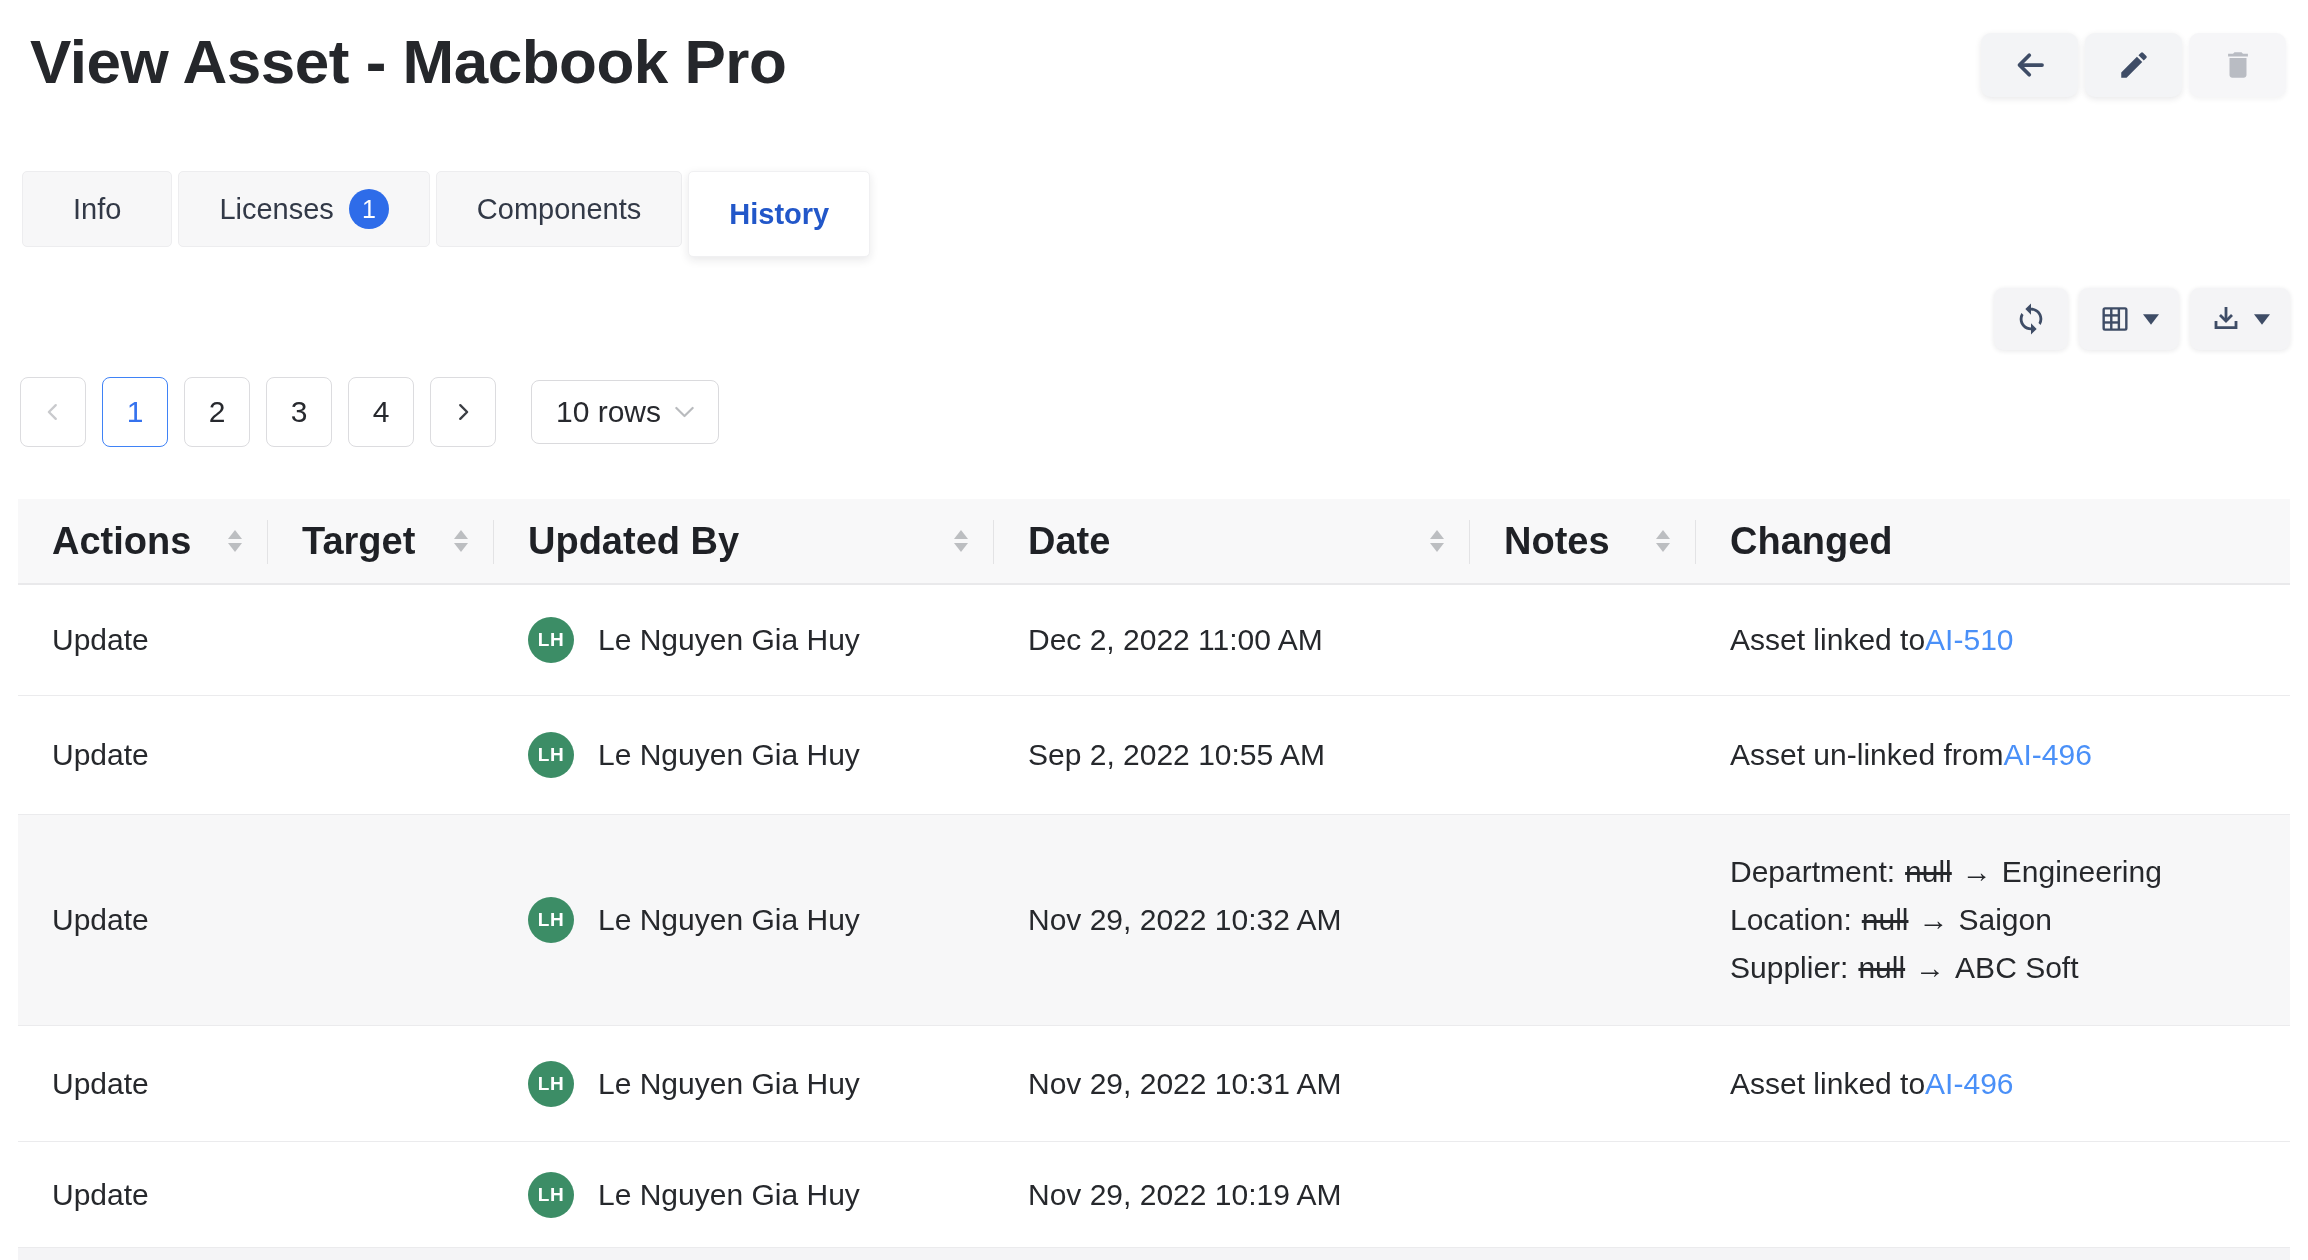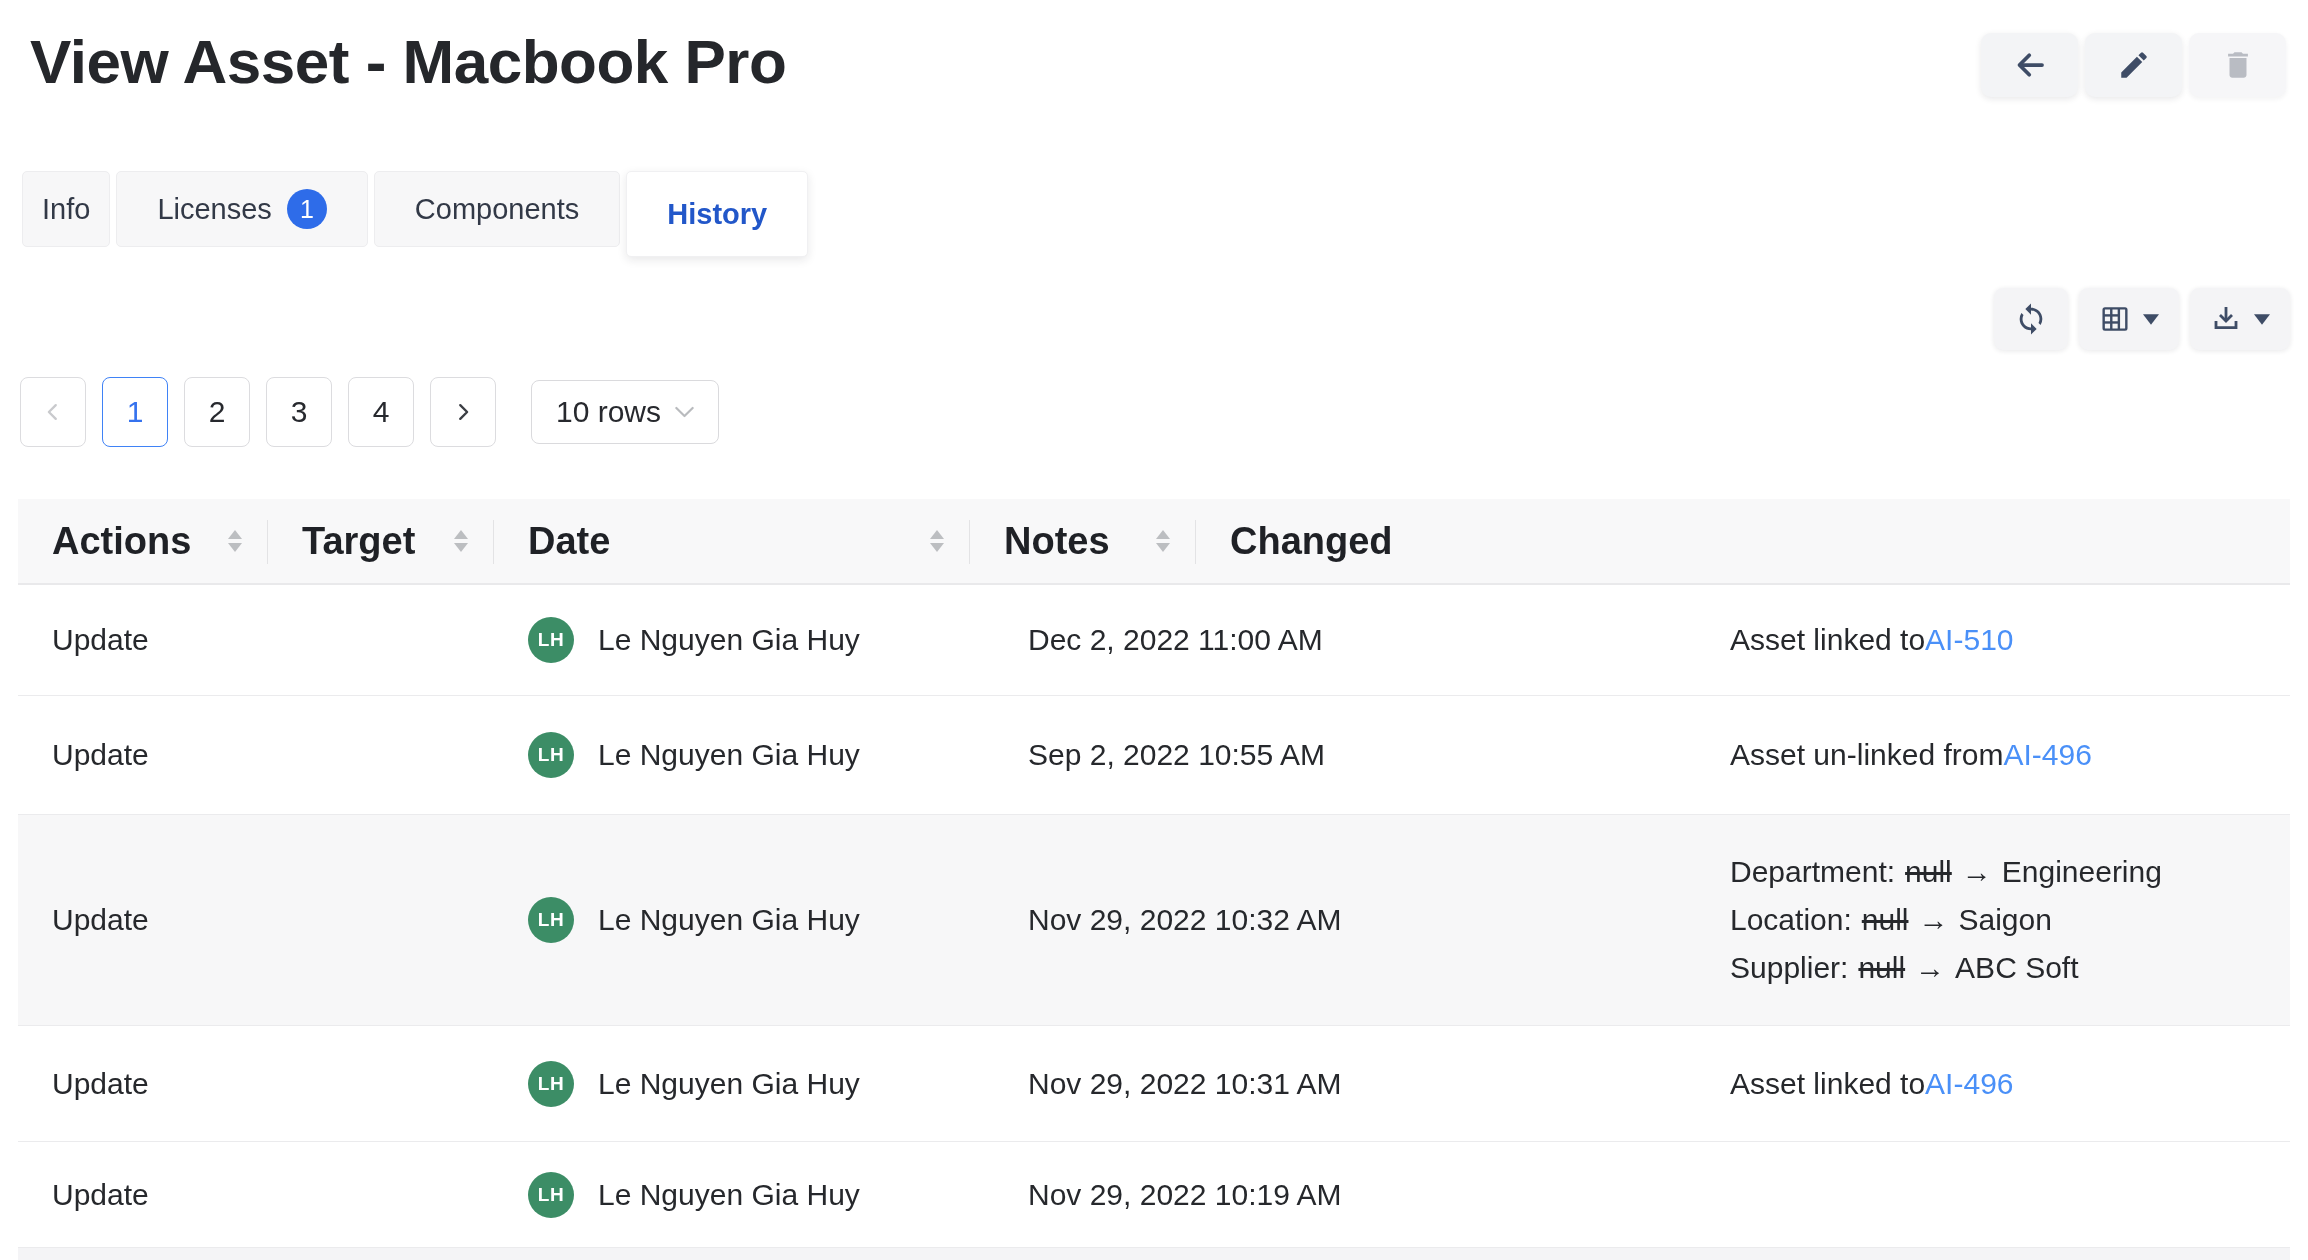--- a/index.html
+++ b/index.html
@@ -15,21 +15,21 @@
   .header-actions { display:flex; gap:7px; margin-top:7px; }
   .hbtn { width:97px; height:64px; border:none; border-radius:10px; background:#f3f4f6;
     display:flex; align-items:center; justify-content:center; cursor:pointer;
     box-shadow:0 2px 6px rgba(30,34,44,0.10); }
   .hbtn.disabled { background:#f6f6f8; box-shadow:0 2px 5px rgba(30,34,44,0.06); }
 
   
   .tabs { display:flex; align-items:flex-start; gap:6px; padding-left:22px; margin-top:74px; height:86px; }
   .tab { height:76px; display:flex; align-items:center; padding:16px 40px; background:#f7f7f8;
     border:1px solid #ededef; border-radius:5px; font-size:29px; color:#323947; cursor:pointer; }
-  .tab:first-child { padding:0 19px; }
+  .tab:first-child { padding:0 50px; }
   .tab.active { height:86px; background:#fff; border:1px solid #f0f0f2; color:#2257c9;
     font-weight:700; box-shadow:0 3px 10px rgba(30,34,44,0.10); }
   .tab-badge { margin-left:15px; width:40px; height:40px; border-radius:50%; background:#2e6ce9;
     color:#fff; font-size:25px; font-weight:400; display:flex; align-items:center; justify-content:center; }
 
   
   .table-toolbar { display:flex; gap:11px; justify-content:flex-end; margin:31px 18px 0 0; }
   .tbtn { height:62px; border:none; border-radius:9px; background:#f4f4f6; cursor:pointer;
     display:flex; align-items:center; justify-content:center; gap:12px; padding:0 20px;
     box-shadow:0 1px 5px rgba(30,34,44,0.10); }
@@ -214,20 +214,27 @@
             <span class="down"></span>
           </span>
       </div>
       <div class="th sortable col-target">
         <span>Target</span>
         <span class="sort">
             <span class="up"></span>
             <span class="down"></span>
           </span>
       </div>
+      <div class="th sortable col-updated">
+        <span>Updated By</span>
+        <span class="sort">
+            <span class="up"></span>
+            <span class="down"></span>
+          </span>
+      </div>
       <div class="th sortable col-date">
         <span>Date</span>
         <span class="sort">
             <span class="up"></span>
             <span class="down"></span>
           </span>
       </div>
       <div class="th sortable col-notes">
         <span>Notes</span>
         <span class="sort">

